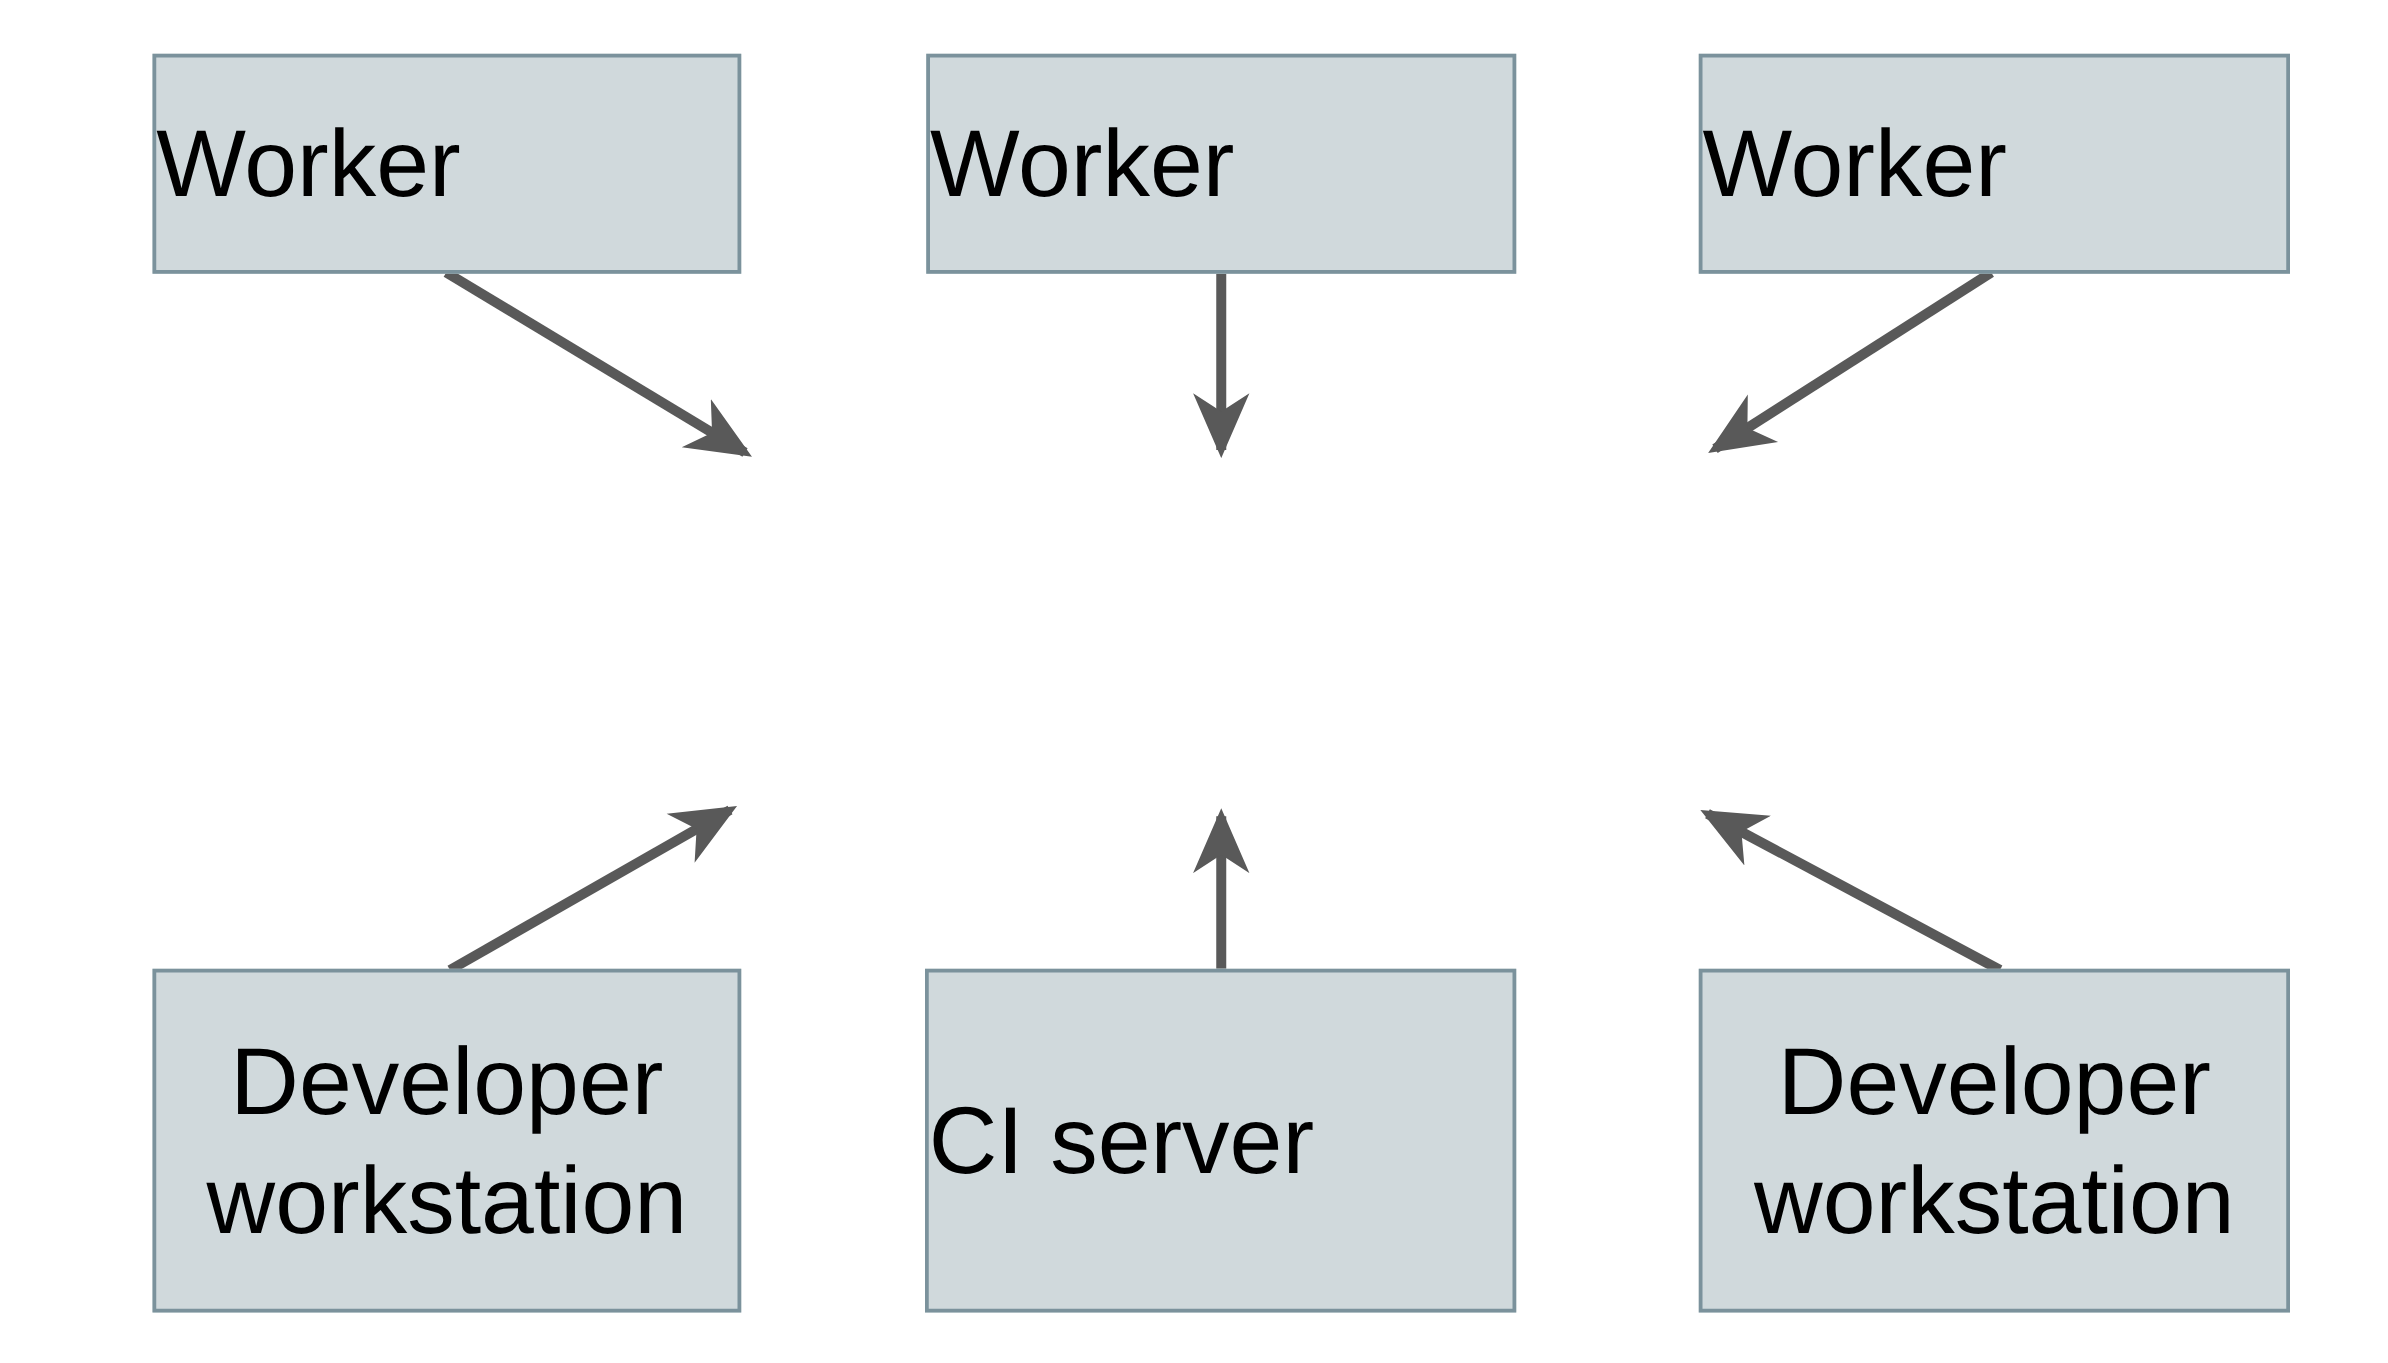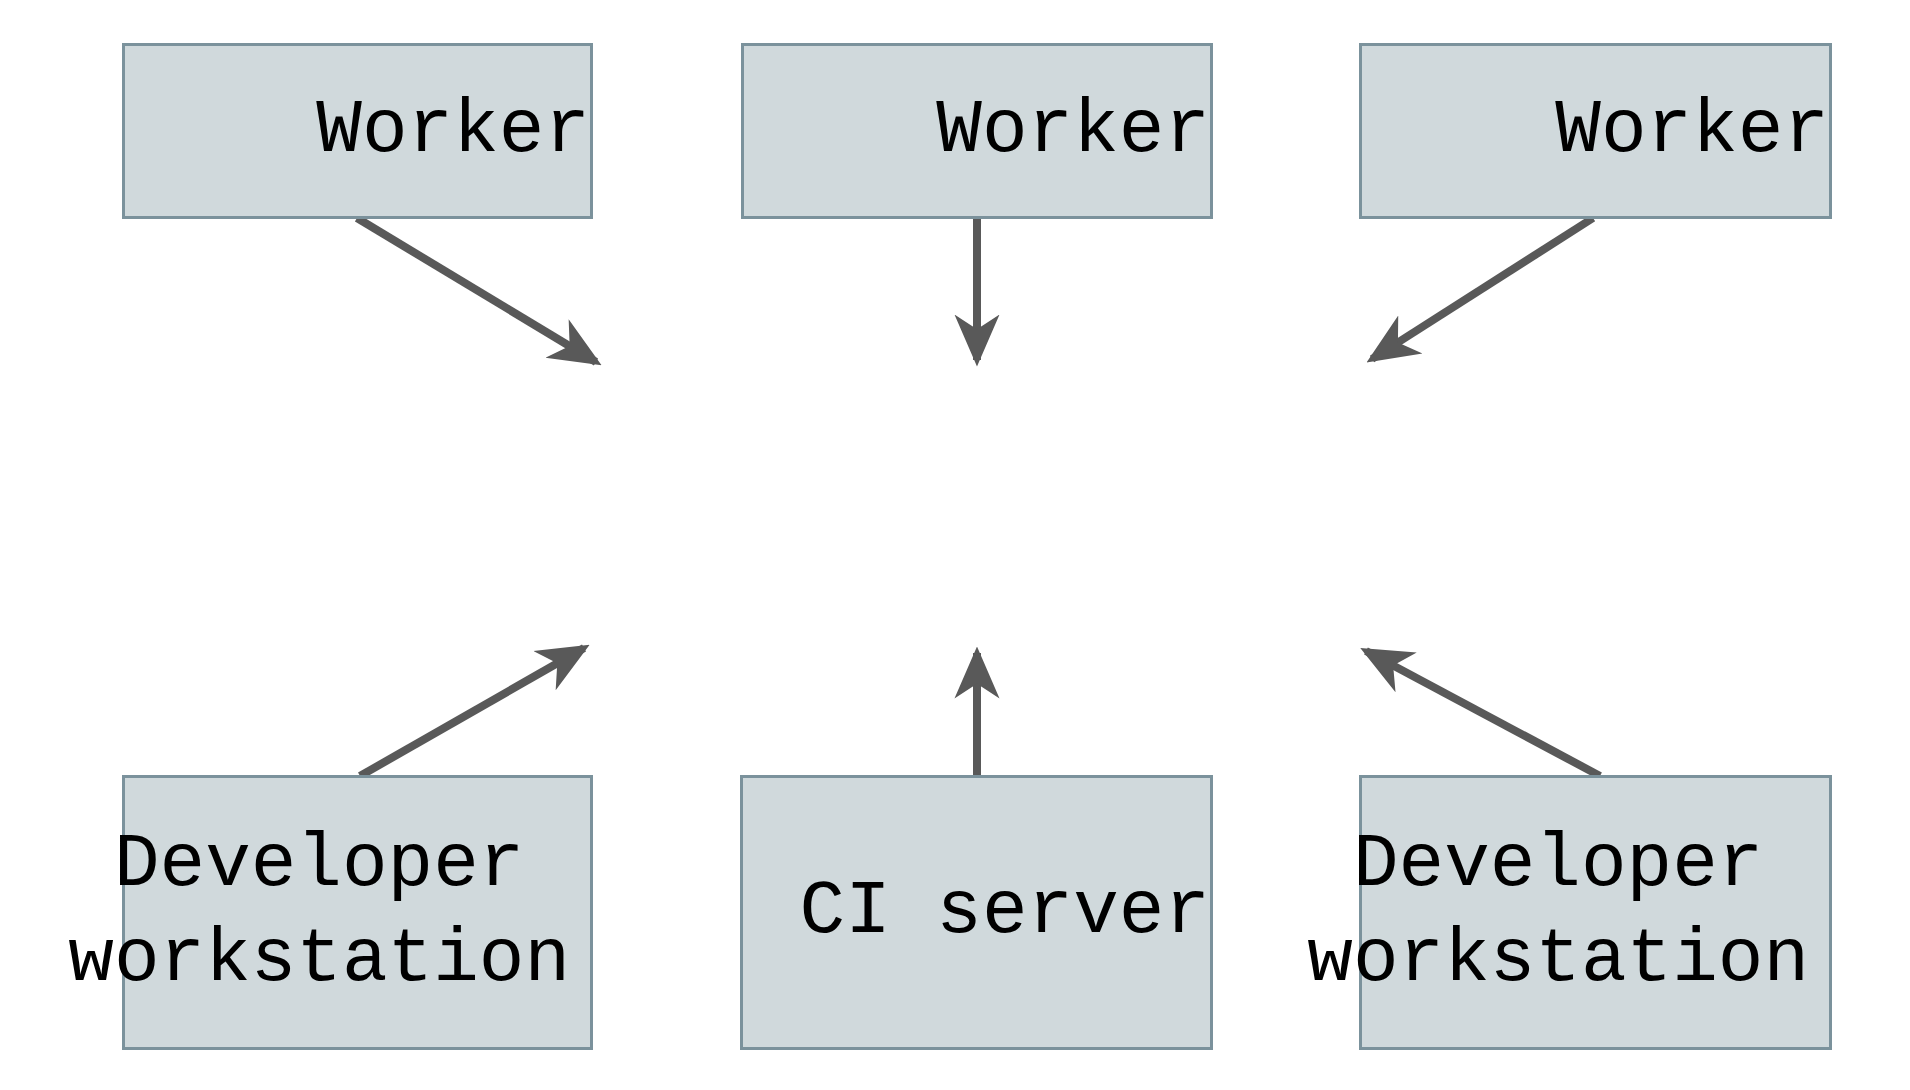--- a/index.html
+++ b/index.html
@@ -23,36 +23,35 @@
     height: 1090px;
     pointer-events: none;
   }
   .node {
     position: absolute;
     box-sizing: border-box;
     background: var(--box-fill, #d0d9dc);
     border: 3px solid var(--box-border, #7b929c);
     display: flex;
     align-items: center;
-    justify-content: flex-end;
+    justify-content: flex-start;
     text-align: center;
-    font-family: Liberation Mono, monospace;
   }
   .node .label {
     font-size: 76px;
     line-height: 1.25;
     color: var(--text-color, #000000);
     letter-spacing: 0px;
   }
   #node-worker-1      { left: 122px;  top: 43px;  width: 471px; height: 176px; }
   #node-worker-2      { left: 741px;  top: 43px;  width: 472px; height: 176px; }
   #node-worker-3      { left: 1359px; top: 43px;  width: 473px; height: 176px; }
   #node-build-master  { left: 593px;  top: 369px; width: 764px; height: 274px; }
   #node-dev-left      { left: 122px;  top: 775px; width: 471px; height: 275px; padding: 0 20px; }
-  #node-ci-server     { left: 740px;  top: 775px; width: 473px; height: 275px; padding-left: 37px; }
+  #node-ci-server     { left: 740px;  top: 775px; width: 473px; height: 275px; }
   #node-dev-right     { left: 1359px; top: 775px; width: 473px; height: 275px; padding: 0 20px; }
   .edge-line {
     stroke: var(--arrow-color, #595959);
     stroke-width: 8;
     fill: none;
   }
 </style>
 </head>
 <body>
 

